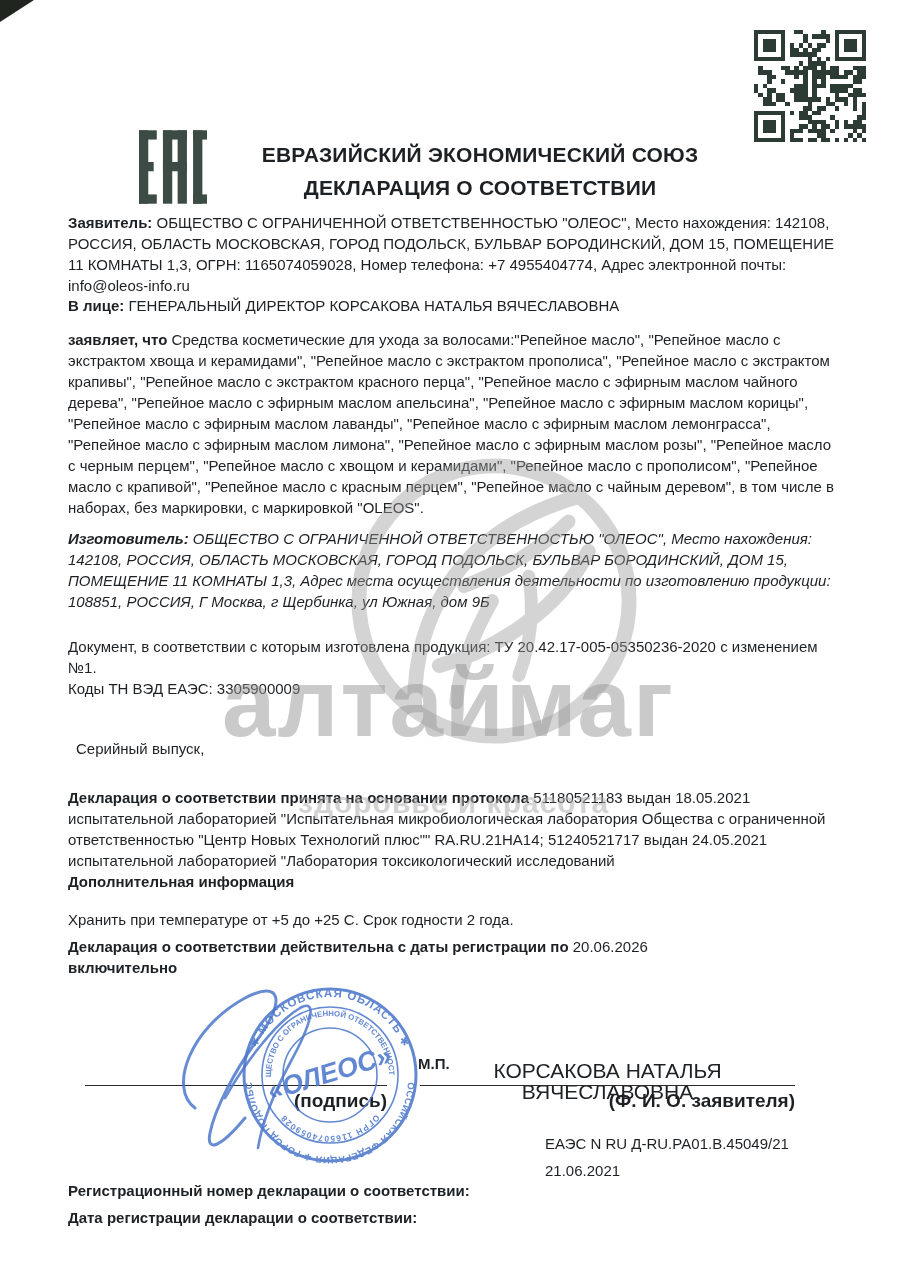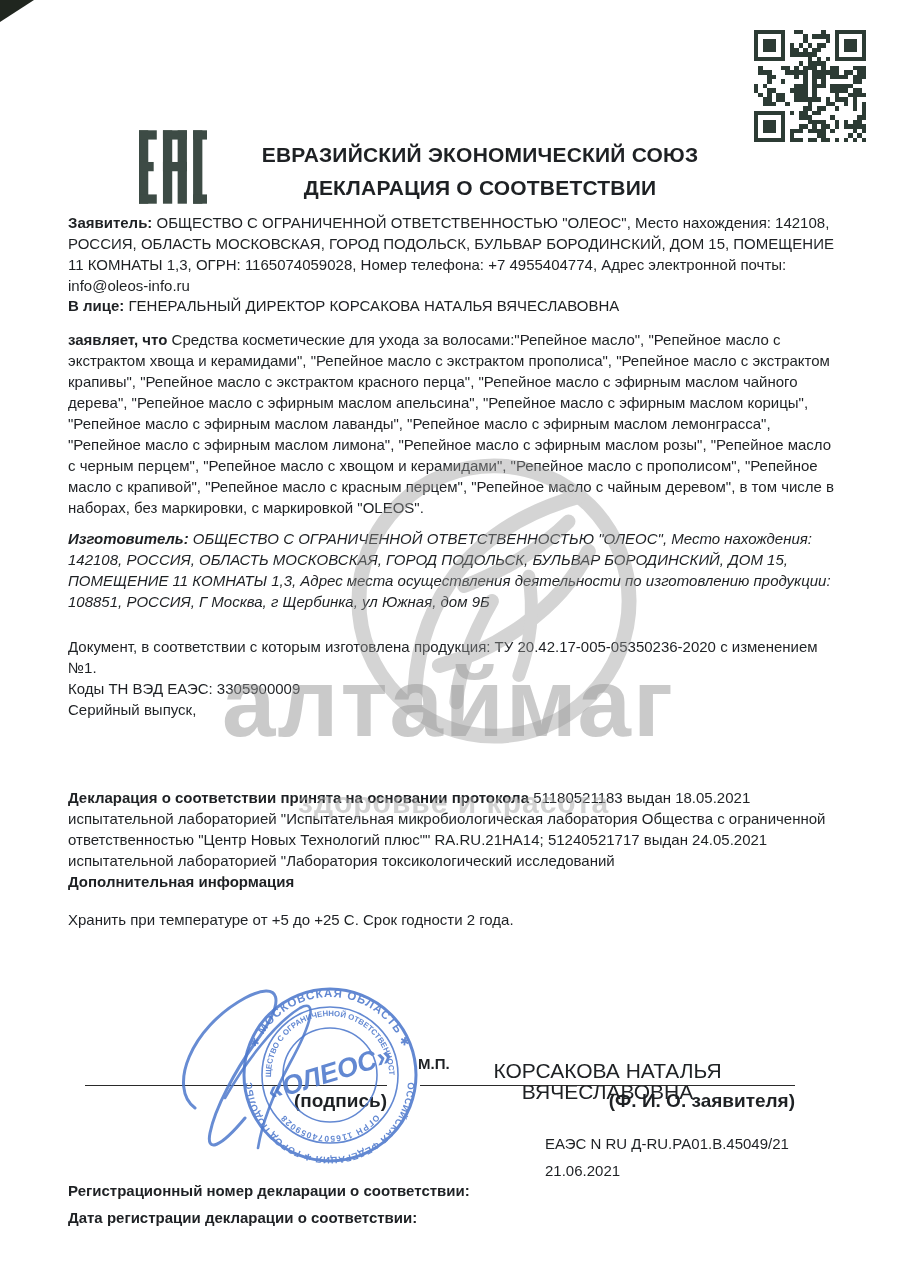--- a/index.html
+++ b/index.html
@@ -694,28 +694,29 @@
   <div class="abs para txt" style="top:212px;"><b>Заявитель:</b><span> ОБЩЕСТВО С ОГРАНИЧЕННОЙ ОТВЕТСТВЕННОСТЬЮ "ОЛЕОС", Место нахождения: 142108, РОССИЯ, ОБЛАСТЬ МОСКОВСКАЯ, ГОРОД ПОДОЛЬСК, БУЛЬВАР БОРОДИНСКИЙ, ДОМ 15, ПОМЕЩЕНИЕ 11 КОМНАТЫ 1,3, ОГРН: 1165074059028, Номер телефона: +7 4955404774, Адрес электронной почты: info@oleos-info.ru</span></div>
 
   <div class="abs para txt" style="top:295px;"><b>В лице:</b><span> ГЕНЕРАЛЬНЫЙ ДИРЕКТОР КОРСАКОВА НАТАЛЬЯ ВЯЧЕСЛАВОВНА</span></div>
 
   <div class="abs para txt" style="top:329px;"><b>заявляет, что</b><span>  Средства косметические для ухода за волосами:"Репейное масло", "Репейное масло с экстрактом хвоща и керамидами", "Репейное масло с экстрактом прополиса", "Репейное масло с экстрактом крапивы", "Репейное масло с экстрактом красного перца",  "Репейное масло с эфирным маслом чайного дерева", "Репейное масло с эфирным маслом апельсина", "Репейное масло с эфирным маслом корицы", "Репейное масло с эфирным маслом лаванды", "Репейное масло с эфирным маслом лемонграсса",  "Репейное масло с эфирным маслом лимона",  "Репейное масло с эфирным маслом розы",  "Репейное масло с черным перцем", "Репейное масло с хвощом и керамидами", "Репейное масло с прополисом", "Репейное масло с крапивой", "Репейное масло с красным перцем", "Репейное масло с чайным деревом", в том числе в наборах, без маркировки, с маркировкой "OLEOS".</span></div>
 
   <div class="abs para txt" style="top:528px;font-style:italic;"><b>Изготовитель:</b><span> ОБЩЕСТВО С ОГРАНИЧЕННОЙ ОТВЕТСТВЕННОСТЬЮ "ОЛЕОС", Место нахождения: 142108, РОССИЯ, ОБЛАСТЬ МОСКОВСКАЯ, ГОРОД ПОДОЛЬСК, БУЛЬВАР БОРОДИНСКИЙ, ДОМ 15, ПОМЕЩЕНИЕ 11 КОМНАТЫ 1,3, Адрес места осуществления деятельности по изготовлению продукции: 108851, РОССИЯ, Г Москва, г Щербинка, ул Южная, дом 9Б</span></div>
 
   <div class="abs para txt" style="top:636px;">Документ, в соответствии с которым изготовлена продукция: ТУ 20.42.17-005-05350236-2020 с изменением №1.</div>
   <div class="abs para txt" style="top:678px;">Коды ТН ВЭД ЕАЭС: 3305900009</div>
-  <div class="abs para txt" style="top:699px;">Серийный выпуск,</div>
+  <div class="abs para txt" style="top:738px;margin-left:8px;">Серийный выпуск,</div>
 
 
   <div class="abs para txt" style="top:787px;"><b>Декларация о соответствии принята на основании протокола</b><span> 51180521183 выдан 18.05.2021 испытательной лабораторией "Испытательная микробиологическая лаборатория Общества с ограниченной ответственностью "Центр Новых Технологий плюс"" RA.RU.21НА14; 51240521717 выдан 24.05.2021  испытательной лабораторией "Лаборатория токсикологический исследований</span></div>
 
   <div class="abs para txt b" style="top:871px;">Дополнительная информация</div>
   <div class="abs para txt" style="top:909px;">Хранить при температуре от +5 до +25 С. Срок годности 2 года.</div>
 
+  <div class="abs para txt" style="top:936px;"><b>Декларация о соответствии действительна с даты регистрации по</b><span> 20.06.2026</span><br><b>включительно</b></div>
 
   <div class="abs wm leafmark">
     <svg width="298" height="298" viewBox="0 0 300 300" fill="none" stroke="#9a9a9a" stroke-linecap="round" xmlns="http://www.w3.org/2000/svg">
       <circle cx="150" cy="150" r="136" stroke-width="15"></circle>
       <path d="M70 255 C70 170, 110 80, 235 45" stroke-width="15"></path>
       <path d="M95 215 C150 200, 215 160, 245 100" stroke-width="15"></path>
       <path d="M120 135 C160 120, 200 95, 225 70" stroke-width="14"></path>
       <path d="M148 150 C128 185, 115 220, 112 252" stroke-width="14"></path>
       <path d="M185 125 C190 155, 188 190, 175 225" stroke-width="13"></path>
     </svg>

